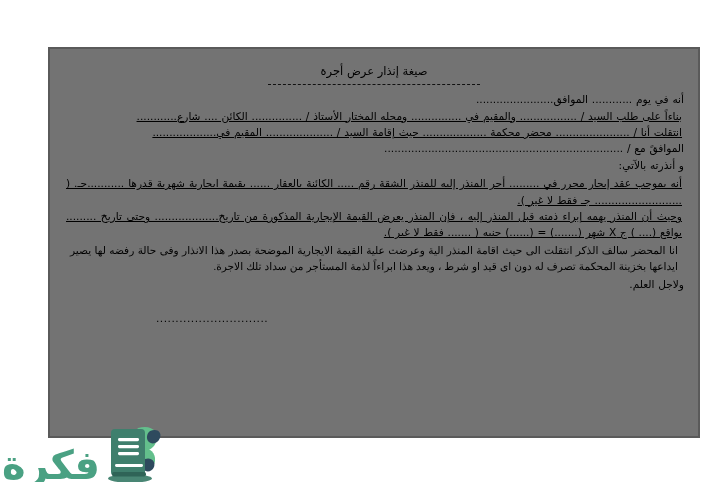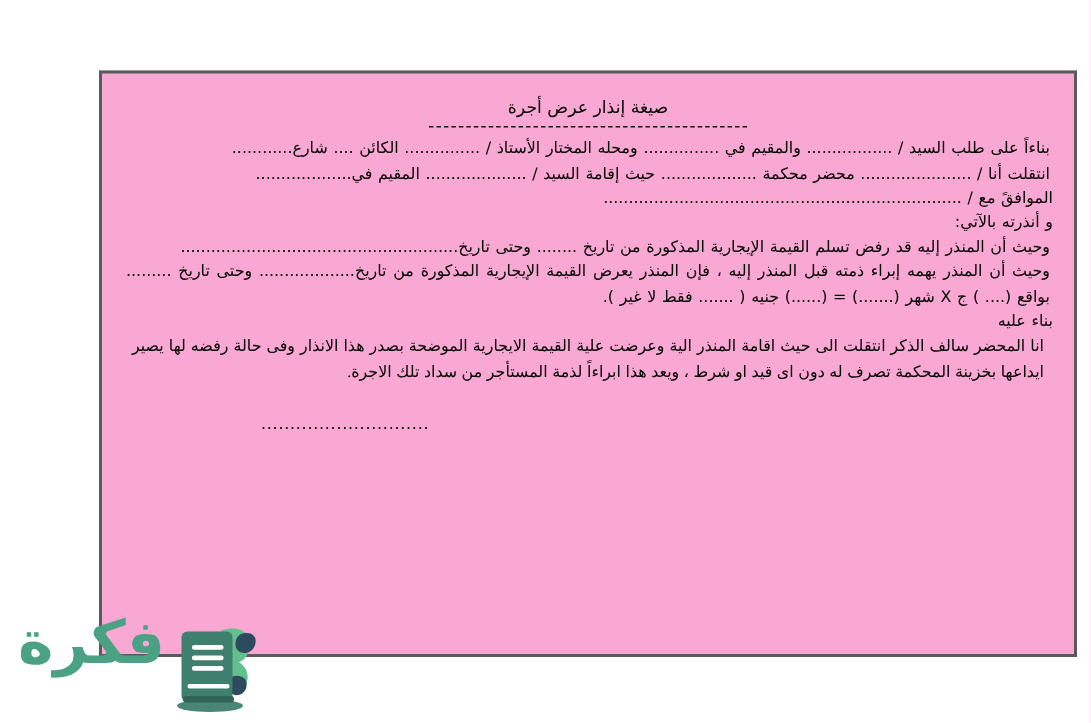--- a/index.html
+++ b/index.html
@@ -19,23 +19,22 @@
 
   
   #doc-frame {
     position: absolute;
     left: 48px;
     top: 47px;
     width: 652px;
     height: 391px;
     box-sizing: border-box;
     border: 2px solid #5a5a5a;
-    background: #f9a8d4;
+    background: #737373;
     overflow: hidden;
-    margin-left: 18px;
   }
 
   #doc-body {
     position: absolute;
     inset: 0;
     padding: 10px 14px 8px 14px;
     box-sizing: border-box;
     direction: rtl;
     text-align: right;
   }
@@ -77,42 +76,44 @@
   
   .para-indent {
     padding-right: 6px;
     padding-left: 6px;
     font-family: Liberation Serif, serif;
   }
 
   .para-wide {
     padding-right: 2px;
     padding-left: 2px;
+    text-decoration: underline;
   }
 
   
   #sign-line {
     margin-top: 20px;
     text-align: left;
     direction: ltr;
     font-size: 10.6px;
     letter-spacing: 0.5px;
     padding-left: 92px;
     color: #000;
   }
   #sign-line span { display: inline-block; }
 
   
   #logo {
     position: absolute;
-    left: 14px;
+    left: 4px;
     bottom: 0px;
     width: 160px;
     height: 74px;
     display: flex;
+    align-items: flex-end;
     gap: 2px;
     z-index: 5;
     pointer-events: none;
   }
   #logo-word {
     font-family: "DejaVu Sans", "Liberation Sans", sans-serif;
     font-size: 40px;
     font-weight: 700;
     color: #4aa183;
     line-height: 0.95;
@@ -132,30 +133,31 @@
 </head>
 <body>
 
 <div id="doc-frame">
   <div id="doc-body">
 
     <div id="doc-title">صيغة إنذار عرض أجرة</div>
 
     <div id="title-rule"></div>
 
+    <p class="para">أنه في يوم ............          الموافق.......................</p>
     <p class="para justify para-wide">بناءاً على طلب السيد / ................. والمقيم في ............... ومحله المختار الأستاذ / ............... الكائن .... شارع............</p>
     <p class="para justify para-wide">انتقلت أنا / ...................... محضر محكمة ................... حيث إقامة السيد / .................... المقيم في...................</p>
     <p class="para">الموافقً مع / .......................................................................</p>
     <p class="para">و أنذرته بالآتي:</p>
 
-    <p class="para justify para-wide">وحيث أن المنذر إليه قد رفض تسلم القيمة الإيجارية المذكورة من تاريخ ........ وحتى تاريخ.......................................................</p>
+    <p class="para justify para-wide block-gap-sm">أنه بموجب عقد إيجار محرر في ......... أجر المنذر إليه للمنذر الشقة رقم ..... الكائنة بالعقار ...... بقيمة ايجارية شهرية قدرها ...........جـ. ( .......................... جـ فقط لا غير ).</p>
     <p class="para justify para-wide">وحيث أن المنذر يهمه إبراء ذمته قبل المنذر إليه ، فإن المنذر يعرض القيمة الإيجارية المذكورة من تاريخ................... وحتى تاريخ ......... بواقع (.... ) ج X شهر  (.......) = (......) جنيه ( ....... فقط لا غير ).</p>
-    <p class="para">بناء عليه</p>
 
     <p class="para justify para-indent block-gap-sm">انا المحضر سالف الذكر انتقلت الى حيث اقامة المنذر الية وعرضت علية القيمة الايجارية الموضحة بصدر هذا الانذار وفى حالة رفضه لها يصير ايداعها بخزينة المحكمة تصرف له دون اى قيد او شرط ، ويعد هذا ابراءاً لذمة المستأجر من سداد تلك الاجرة.</p>
+    <p class="para">ولاجل العلم.</p>
 
     <div id="sign-line">
       <span>.............................</span>
     </div>
 
   </div>
 </div>
 
 <div id="logo">
 

